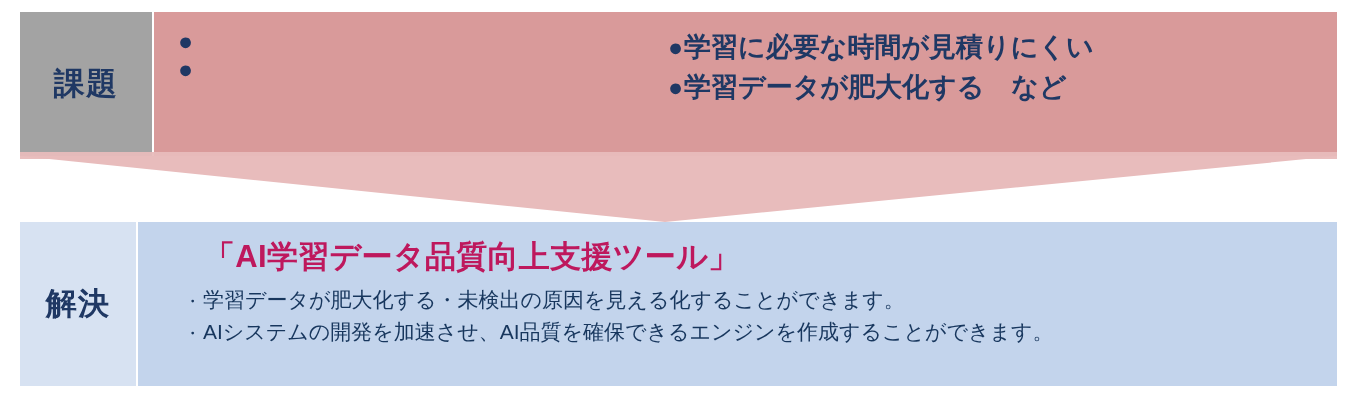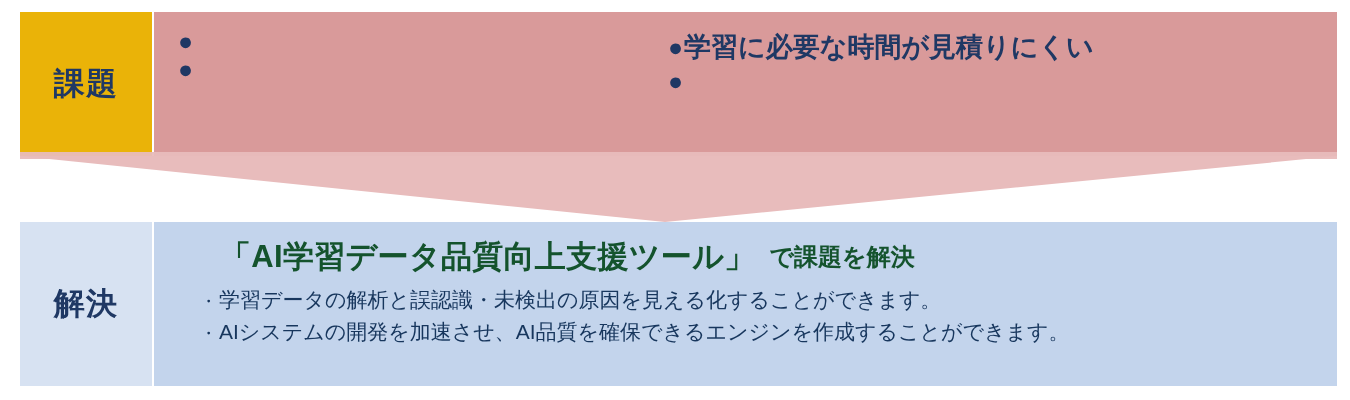--- a/index.html
+++ b/index.html
@@ -52,21 +52,21 @@
 
   
   #issues-band {
     left: 20px;
     top: 12px;
     width: 1317px;
     height: 144px;
   }
   #issues-label {
     width: 132px;
-    background: #eab308;
+    background: #a3a3a3;
   }
   #issues-label .band-label-text {
     font-size: 31px;
   }
   #issues-body {
     background: #d99a9a;
     margin-left: 2px;
     display: flex;
     align-items: flex-start;
     padding-top: 17px;
@@ -118,39 +118,39 @@
   }
 
   
   #solution-band {
     left: 20px;
     top: 222px;
     width: 1317px;
     height: 164px;
   }
   #solution-label {
-    width: 132px;
+    width: 116px;
     background: #d7e2f2;
   }
   #solution-label .band-label-text {
     font-size: 31px;
   }
   #solution-body {
     background: #c3d4ec;
     margin-left: 2px;
     padding: 14px 0 0 0;
     display: flex;
     flex-direction: column;
     align-items: flex-start;
   }
 
   #solution-headline {
     display: flex;
-    align-items: center;
-    color: #14532d;
+    align-items: flex-end;
+    color: #be185d;
     font-weight: bold;
     margin-left: 66px;
     white-space: nowrap;
   }
   #solution-headline-main { font-size: 31px; letter-spacing: 0.01em; }
   #solution-headline-tail { font-size: 24px; margin-left: 14px; }
 
   .solution-point {
     display: flex;
     align-items: baseline;
@@ -188,20 +188,21 @@
         </div>
       </div>
 
       <div class="issues-col" id="issues-col-right">
         <div class="issue-item">
           <span class="issue-bullet">●</span>
           <span>学習に必要な時間が見積りにくい</span>
         </div>
         <div class="issue-item">
           <span class="issue-bullet">●</span>
+          <span>学習データが肥大化する　など</span>
         </div>
       </div>
 
     </div>
   </div>
 
   <div id="issues-shadow"></div>
 
   <div id="chevron">
     <svg width="1317" height="67" viewBox="0 0 1317 67" xmlns="http://www.w3.org/2000/svg">
@@ -212,26 +213,25 @@
   <div class="band" id="solution-band">
 
     <div class="band-label" id="solution-label">
       <span class="band-label-text">解決</span>
     </div>
 
     <div class="band-body" id="solution-body">
 
       <div id="solution-headline">
         <span id="solution-headline-main">「AI学習データ品質向上支援ツール」</span>
-        <span id="solution-headline-tail">で課題を解決</span>
       </div>
 
       <div class="solution-point" id="solution-point-0">
         <span class="solution-point-bullet">・</span>
-        <span>学習データの解析と誤認識・未検出の原因を見える化することができます。</span>
+        <span>学習データが肥大化する・未検出の原因を見える化することができます。</span>
       </div>
 
       <div class="solution-point" id="solution-point-1">
         <span class="solution-point-bullet">・</span>
         <span>AIシステムの開発を加速させ、AI品質を確保できるエンジンを作成することができます。</span>
       </div>
 
     </div>
   </div>
 

